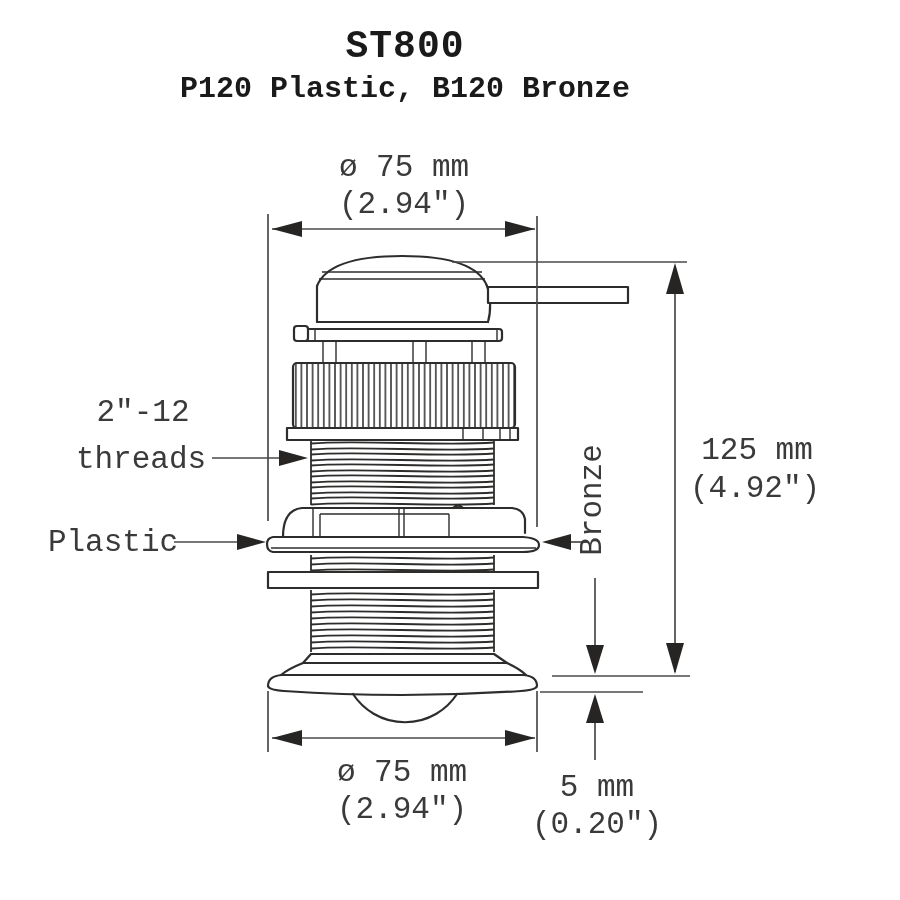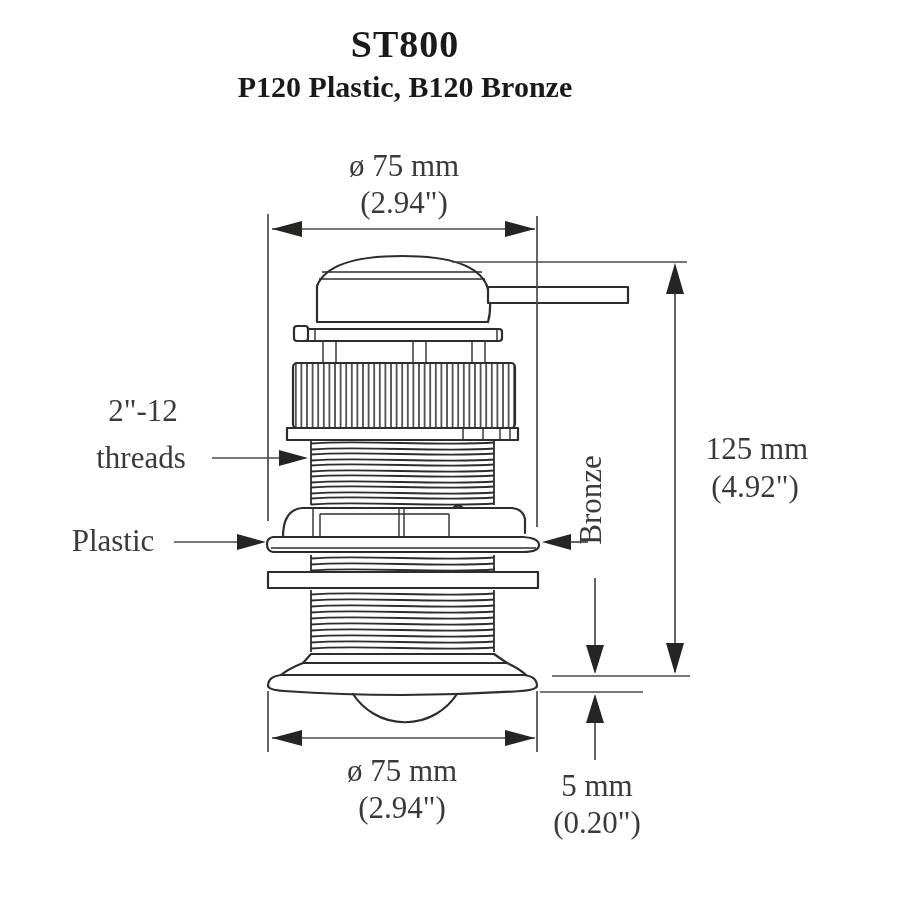--- a/index.html
+++ b/index.html
@@ -1,20 +1,20 @@
 <!DOCTYPE html>
 <html><head>
 <meta charset="utf-8">
 <style>
   html,body{margin:0;padding:0;background:#ffffff;}
   .canvas{
     position:relative;
     width:900px;height:900px;
     background:#ffffff;
-    font-family:Liberation Serif, serif;
+    font-family:Liberation Mono, monospace;
     overflow:hidden;
   }
   svg{display:block;}
   text{fill:#333333;}
   .title-text{font-size:38px;font-weight:bold;fill:#1a1a1a;letter-spacing:1px;}
   .subtitle-text{font-size:30px;font-weight:bold;fill:#1a1a1a;}
   .dim-text{font-size:31px;fill:#3a3a3a;}
   .outline{stroke:#2e2d2c;stroke-width:2.2;fill:none;stroke-linejoin:round;stroke-linecap:round;}
   .outline-fill{stroke:#2e2d2c;stroke-width:2.2;fill:#ffffff;stroke-linejoin:round;}
   .thin{stroke:#2e2d2c;stroke-width:1.4;fill:none;}

